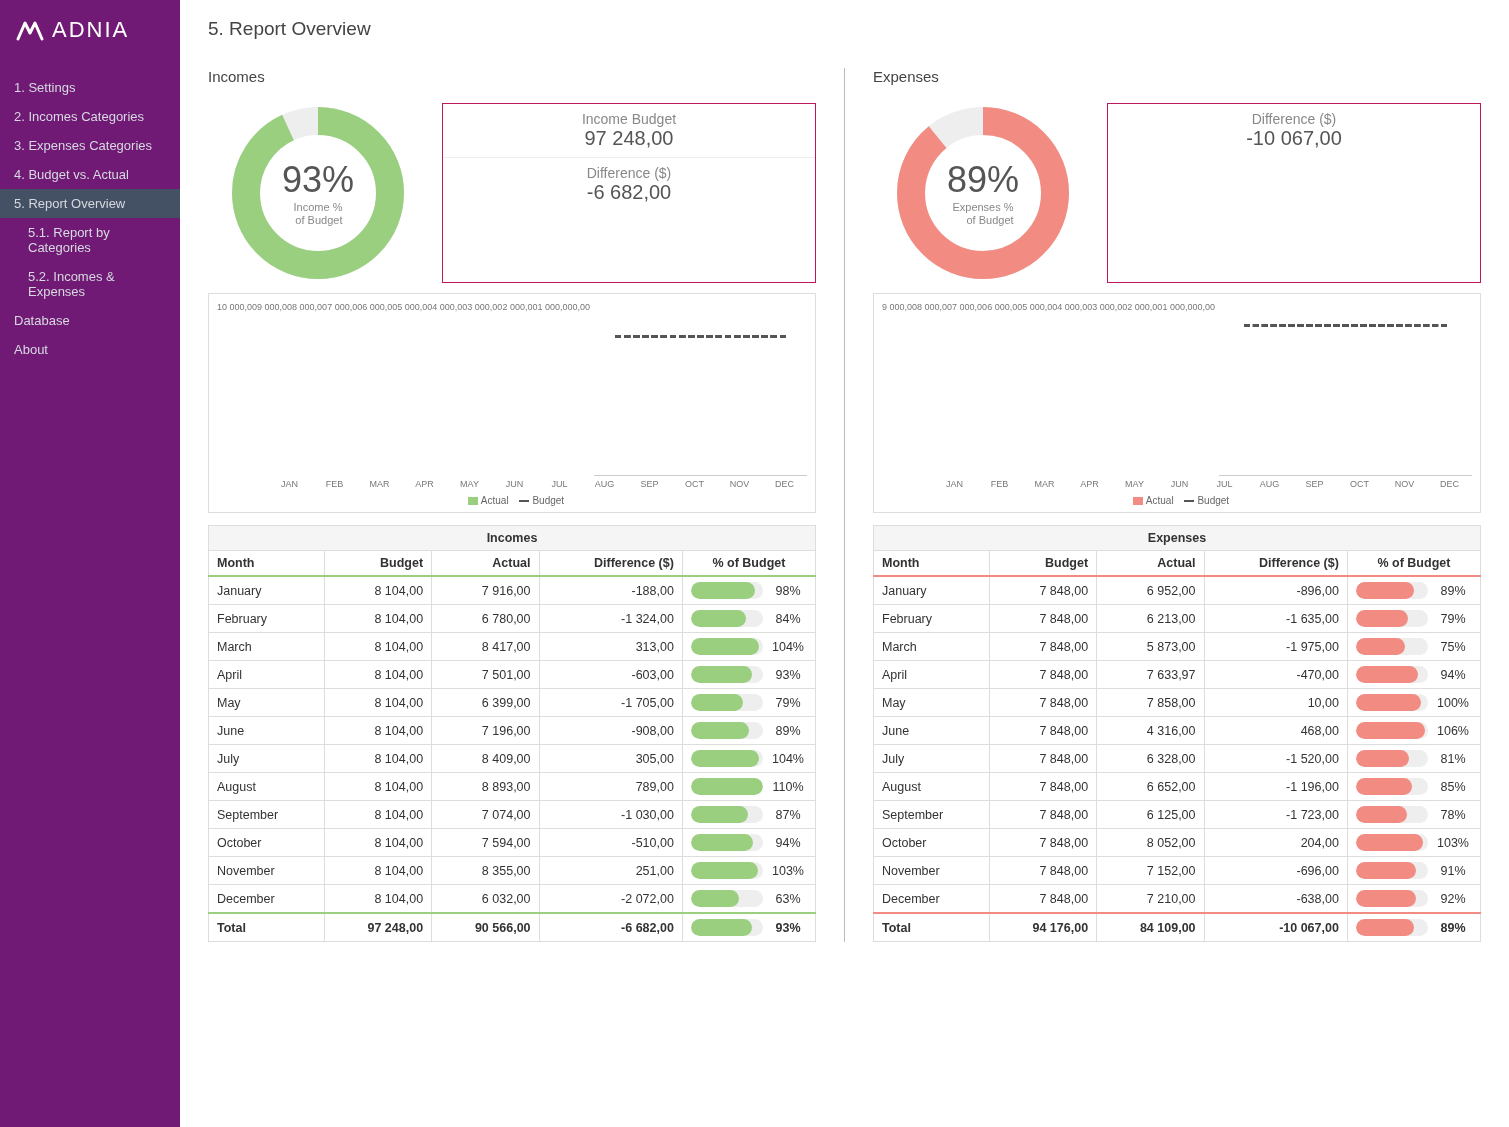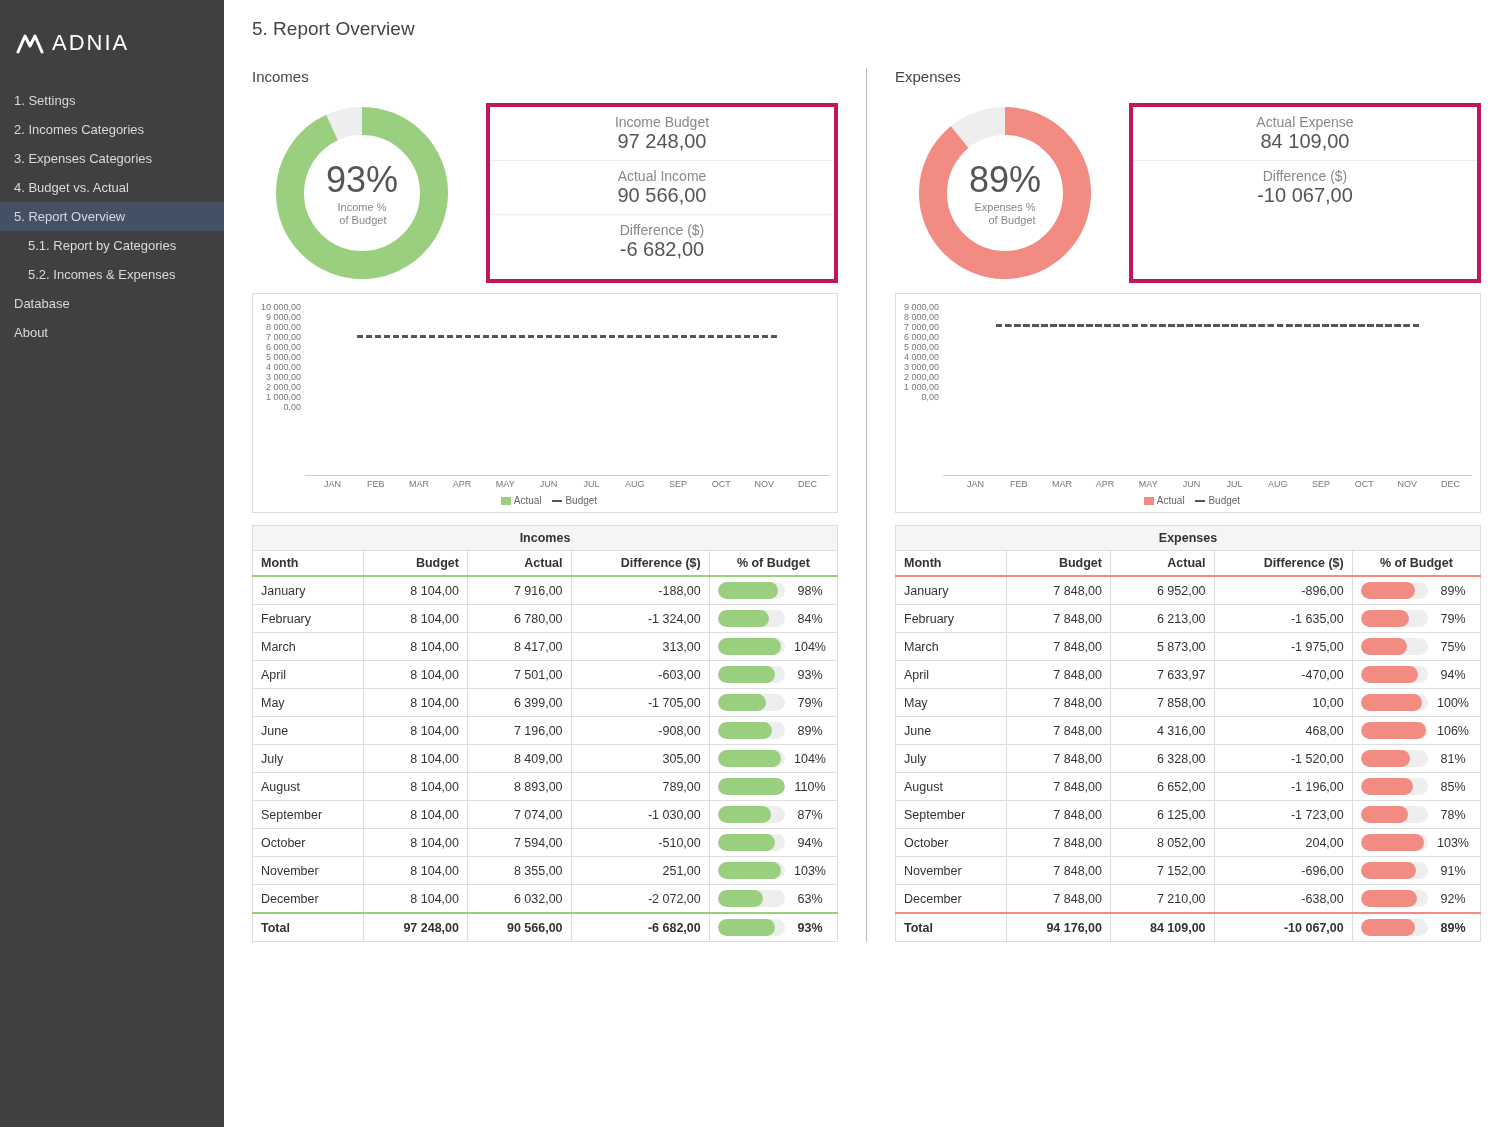--- a/index.html
+++ b/index.html
@@ -1,42 +1,42 @@
 <!DOCTYPE html>
 <html><head>
 <meta charset="utf-8">
 <style>
   *{box-sizing:border-box;margin:0;padding:0;font-family:"Segoe UI",Arial,sans-serif}
   body{display:flex;width:1509px;height:1127px;background:#fff;color:#333}
-  .sidebar{width:224px;background:#404040;color:#d6dae0;flex-shrink:0;padding-top:20px}
+  .sidebar{width:180px;background:#701a75;color:#d6dae0;flex-shrink:0;padding-top:7px}
   .logo{display:flex;align-items:center;gap:8px;padding:10px 16px 30px 16px;color:#fff;font-weight:400;font-size:22px;letter-spacing:2px}
   .logo svg{flex-shrink:0}
   .navitem{padding:7px 14px;font-size:13px;cursor:pointer}
   .navitem.active{background:#445063}
   .navitem.sub{padding-left:28px}
   .main{flex:1;padding:18px 28px;overflow:hidden}
   .page-title{font-size:19px;color:#444;font-weight:400;margin-bottom:28px}
   .two-col{display:flex;gap:28px}
   .col{flex:1;min-width:0;position:relative}
   .col.left{border-right:1px solid #bbb;padding-right:28px}
   .section-label{font-size:15px;color:#444;margin-bottom:18px}
   .summary-row{display:flex;gap:14px;margin-bottom:10px}
   .donut-wrap{flex:0 0 220px;display:flex;align-items:center;justify-content:center}
   .donut{position:relative;width:180px;height:180px}
   .donut-center{position:absolute;inset:0;display:flex;flex-direction:column;align-items:center;justify-content:center}
   .donut-pct{font-size:36px;color:#555}
   .donut-sub{font-size:11px;color:#888;text-align:right;line-height:1.2}
-  .stat-box{flex:1;border:4px solid #be185d}
+  .stat-box{flex:1;border:1px solid #be185d}
   .stat-box .row{text-align:center;padding:7px 0}
   .stat-box .row+.row{border-top:1px solid #eee}
   .stat-box .lbl{font-size:14px;color:#888}
   .stat-box .val{font-size:20px;color:#555}
   .barchart{border:1px solid #ddd;height:220px;padding:8px 8px 0 8px;margin-bottom:12px;display:flex;flex-direction:column}
   .plot{flex:1;display:flex;position:relative}
-  .ylabels{display:flex;flex-direction:column;justify-content:flex-start;font-size:9px;color:#777;text-align:right;padding-right:4px}
+  .ylabels{display:flex;flex-direction:row;justify-content:center;font-size:9px;color:#777;text-align:right;padding-right:4px}
   .bars{flex:1;display:flex;align-items:flex-end;gap:3px;position:relative;border-bottom:1px solid #ccc}
   .barcol{flex:1;display:flex;flex-direction:column;align-items:center}
   .bar{width:80%;position:relative}
   .dash{position:absolute;left:10%;right:10%;border-top:3px dashed #555}
   .xlabels{display:flex;margin-left:50px}
   .xlabels span{flex:1;text-align:center;font-size:9px;color:#777;padding-top:3px}
   .legend{text-align:center;font-size:10px;color:#666;padding:6px 0}
   .legend .sw{display:inline-block;width:10px;height:8px;vertical-align:middle;margin:0 3px 0 8px}
   .legend .ln{display:inline-block;width:10px;border-top:2px solid #555;vertical-align:middle;margin:0 3px 0 8px}
   table{width:100%;border-collapse:collapse;font-size:12.5px}
@@ -94,24 +94,20 @@
           <div class="donut-sub">Income %<br>of Budget</div>
         </div>
       </div>
     </div>
     <div class="stat-box">
             <div class="row">
               <div class="lbl">Income Budget</div>
            <div class="val">97 248,00</div>
             </div>
             <div class="row">
-              <div class="lbl">Actual Income</div>
-           <div class="val">90 566,00</div>
-            </div>
-            <div class="row">
               <div class="lbl">Difference ($)</div>
            <div class="val">-6 682,00</div>
             </div>
           </div>
         </div>
         <div class="barchart">
     <div class="plot">
       <div class="ylabels">
               <span>10 000,00</span>
               <span>9 000,00</span>
@@ -403,24 +399,20 @@
     <circle cx="90" cy="90" r="72" stroke="#f28b82" stroke-width="28" fill="none" stroke-dasharray="452.3893421169302" stroke-dashoffset="49.76282763286232" transform="rotate(-90 90 90)"></circle>
   </svg>
         <div class="donut-center">
           <div class="donut-pct">89%</div>
           <div class="donut-sub">Expenses %<br>of Budget</div>
         </div>
       </div>
     </div>
     <div class="stat-box">
             <div class="row">
-              <div class="lbl">Actual Expense</div>
-           <div class="val">84 109,00</div>
-            </div>
-            <div class="row">
               <div class="lbl">Difference ($)</div>
            <div class="val">-10 067,00</div>
             </div>
           </div>
         </div>
         <div class="barchart">
     <div class="plot">
       <div class="ylabels">
               <span>9 000,00</span>
               <span>8 000,00</span>

